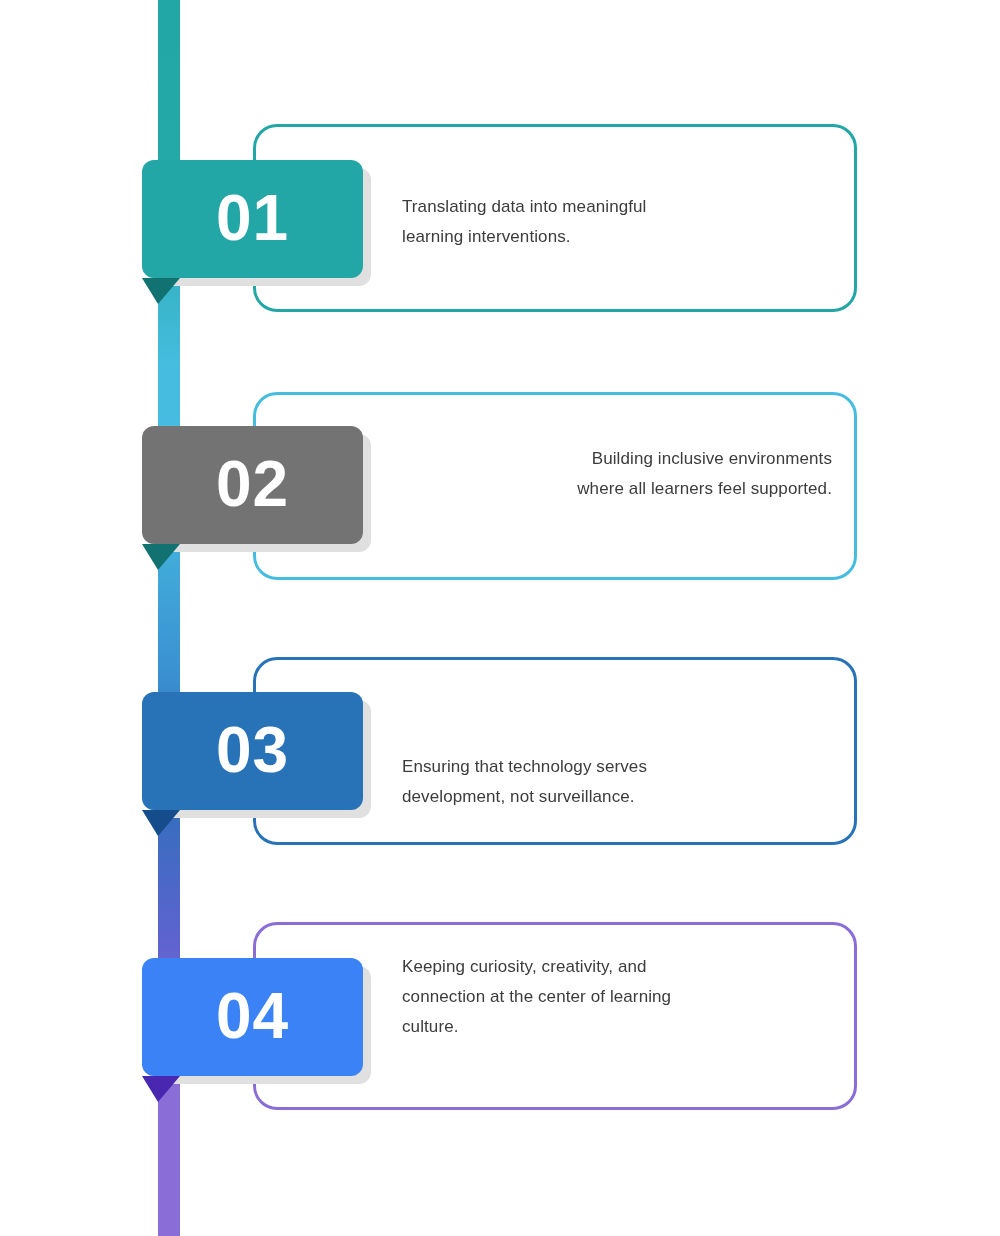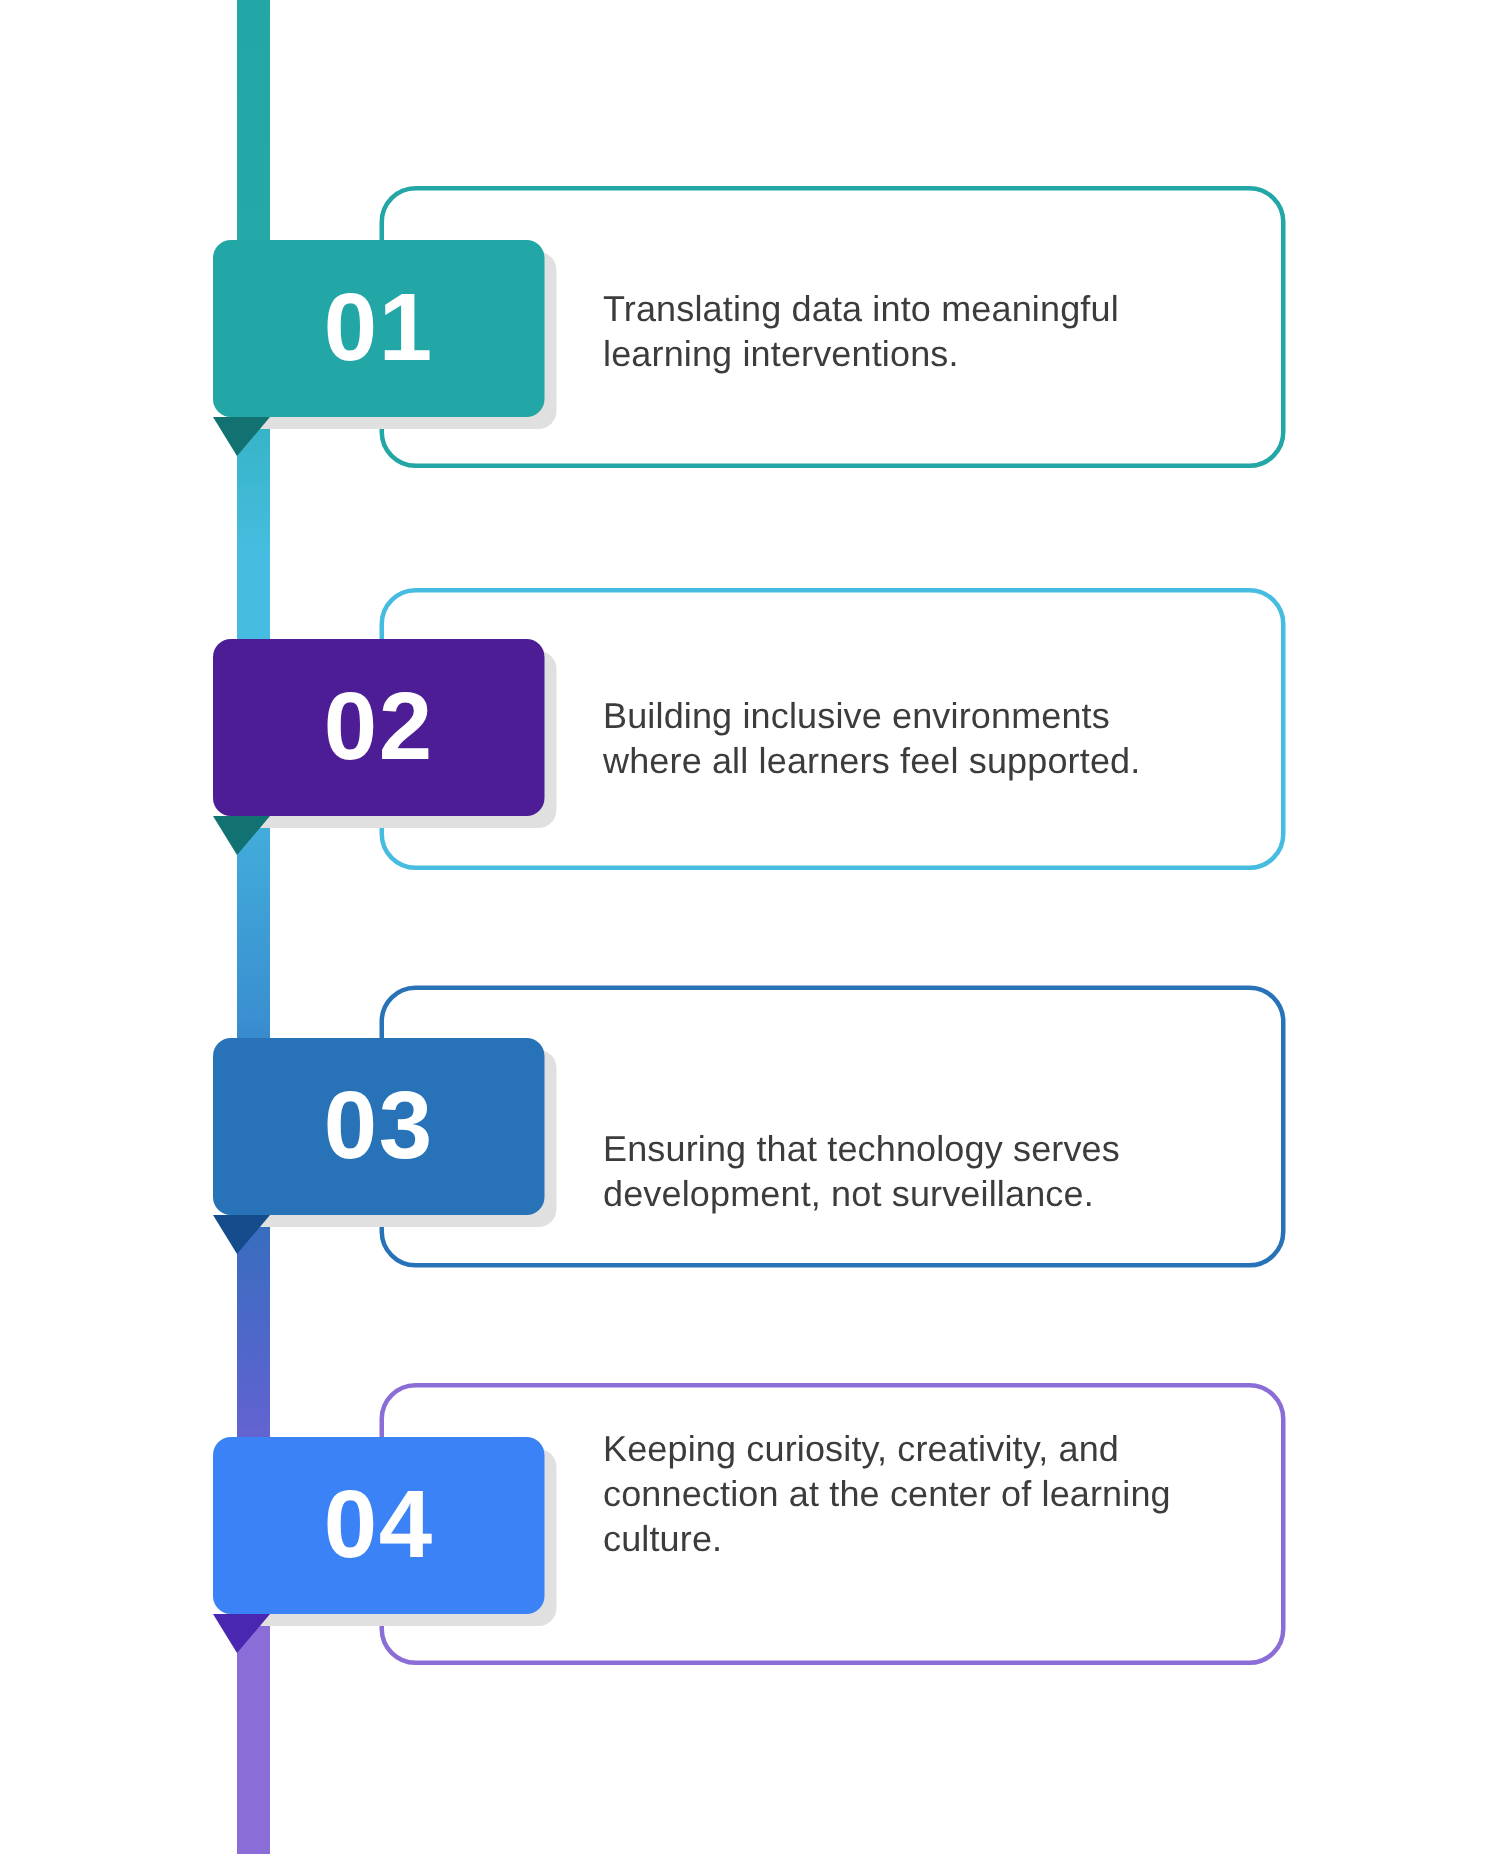--- a/index.html
+++ b/index.html
@@ -54,21 +54,21 @@
     border-radius: 24px;
     background: #ffffff;
     box-sizing: border-box;
   }
 
   
   .card-text {
     position: absolute;
     left: 402px;
     width: 430px;
-    font-size: 24px;
+    font-size: 17px;
     line-height: 30px;
     color: #3c3c3c;
     letter-spacing: 0.1px;
     white-space: pre-line;
   }
 
   
   .badge-shadow {
     position: absolute;
     left: 150px;
@@ -130,24 +130,24 @@
 learning interventions.</div>
       </div>
       <div class="step">
         <div class="card" style="top: 392px; height: 188px; border-color: rgb(70, 189, 224);"></div>
         <div class="badge-shadow" style="top: 434px; background: rgb(224, 224, 224);"></div>
         <div class="badge-fold" style="top: 544px;">
           <svg width="38" height="26" viewBox="0 0 38 26">
             <polygon points="0,0 38,0 16,26" fill="#127272"></polygon>
           </svg>
         </div>
-        <div class="badge" style="top: 426px; background: #4c1d95;">
+        <div class="badge" style="top: 426px; background: #737373;">
           <span class="badge-number">02</span>
         </div>
-        <div class="card-text" style="top: 463px;">Building inclusive environments
+        <div class="card-text" style="top: 444px; text-align: right;">Building inclusive environments
 where all learners feel supported.</div>
       </div>
       <div class="step">
         <div class="card" style="top: 657px; height: 188px; border-color: rgb(40, 114, 184);"></div>
         <div class="badge-shadow" style="top: 700px; background: rgb(224, 224, 224);"></div>
         <div class="badge-fold" style="top: 810px;">
           <svg width="38" height="26" viewBox="0 0 38 26">
             <polygon points="0,0 38,0 16,26" fill="#144c8c"></polygon>
           </svg>
         </div>

